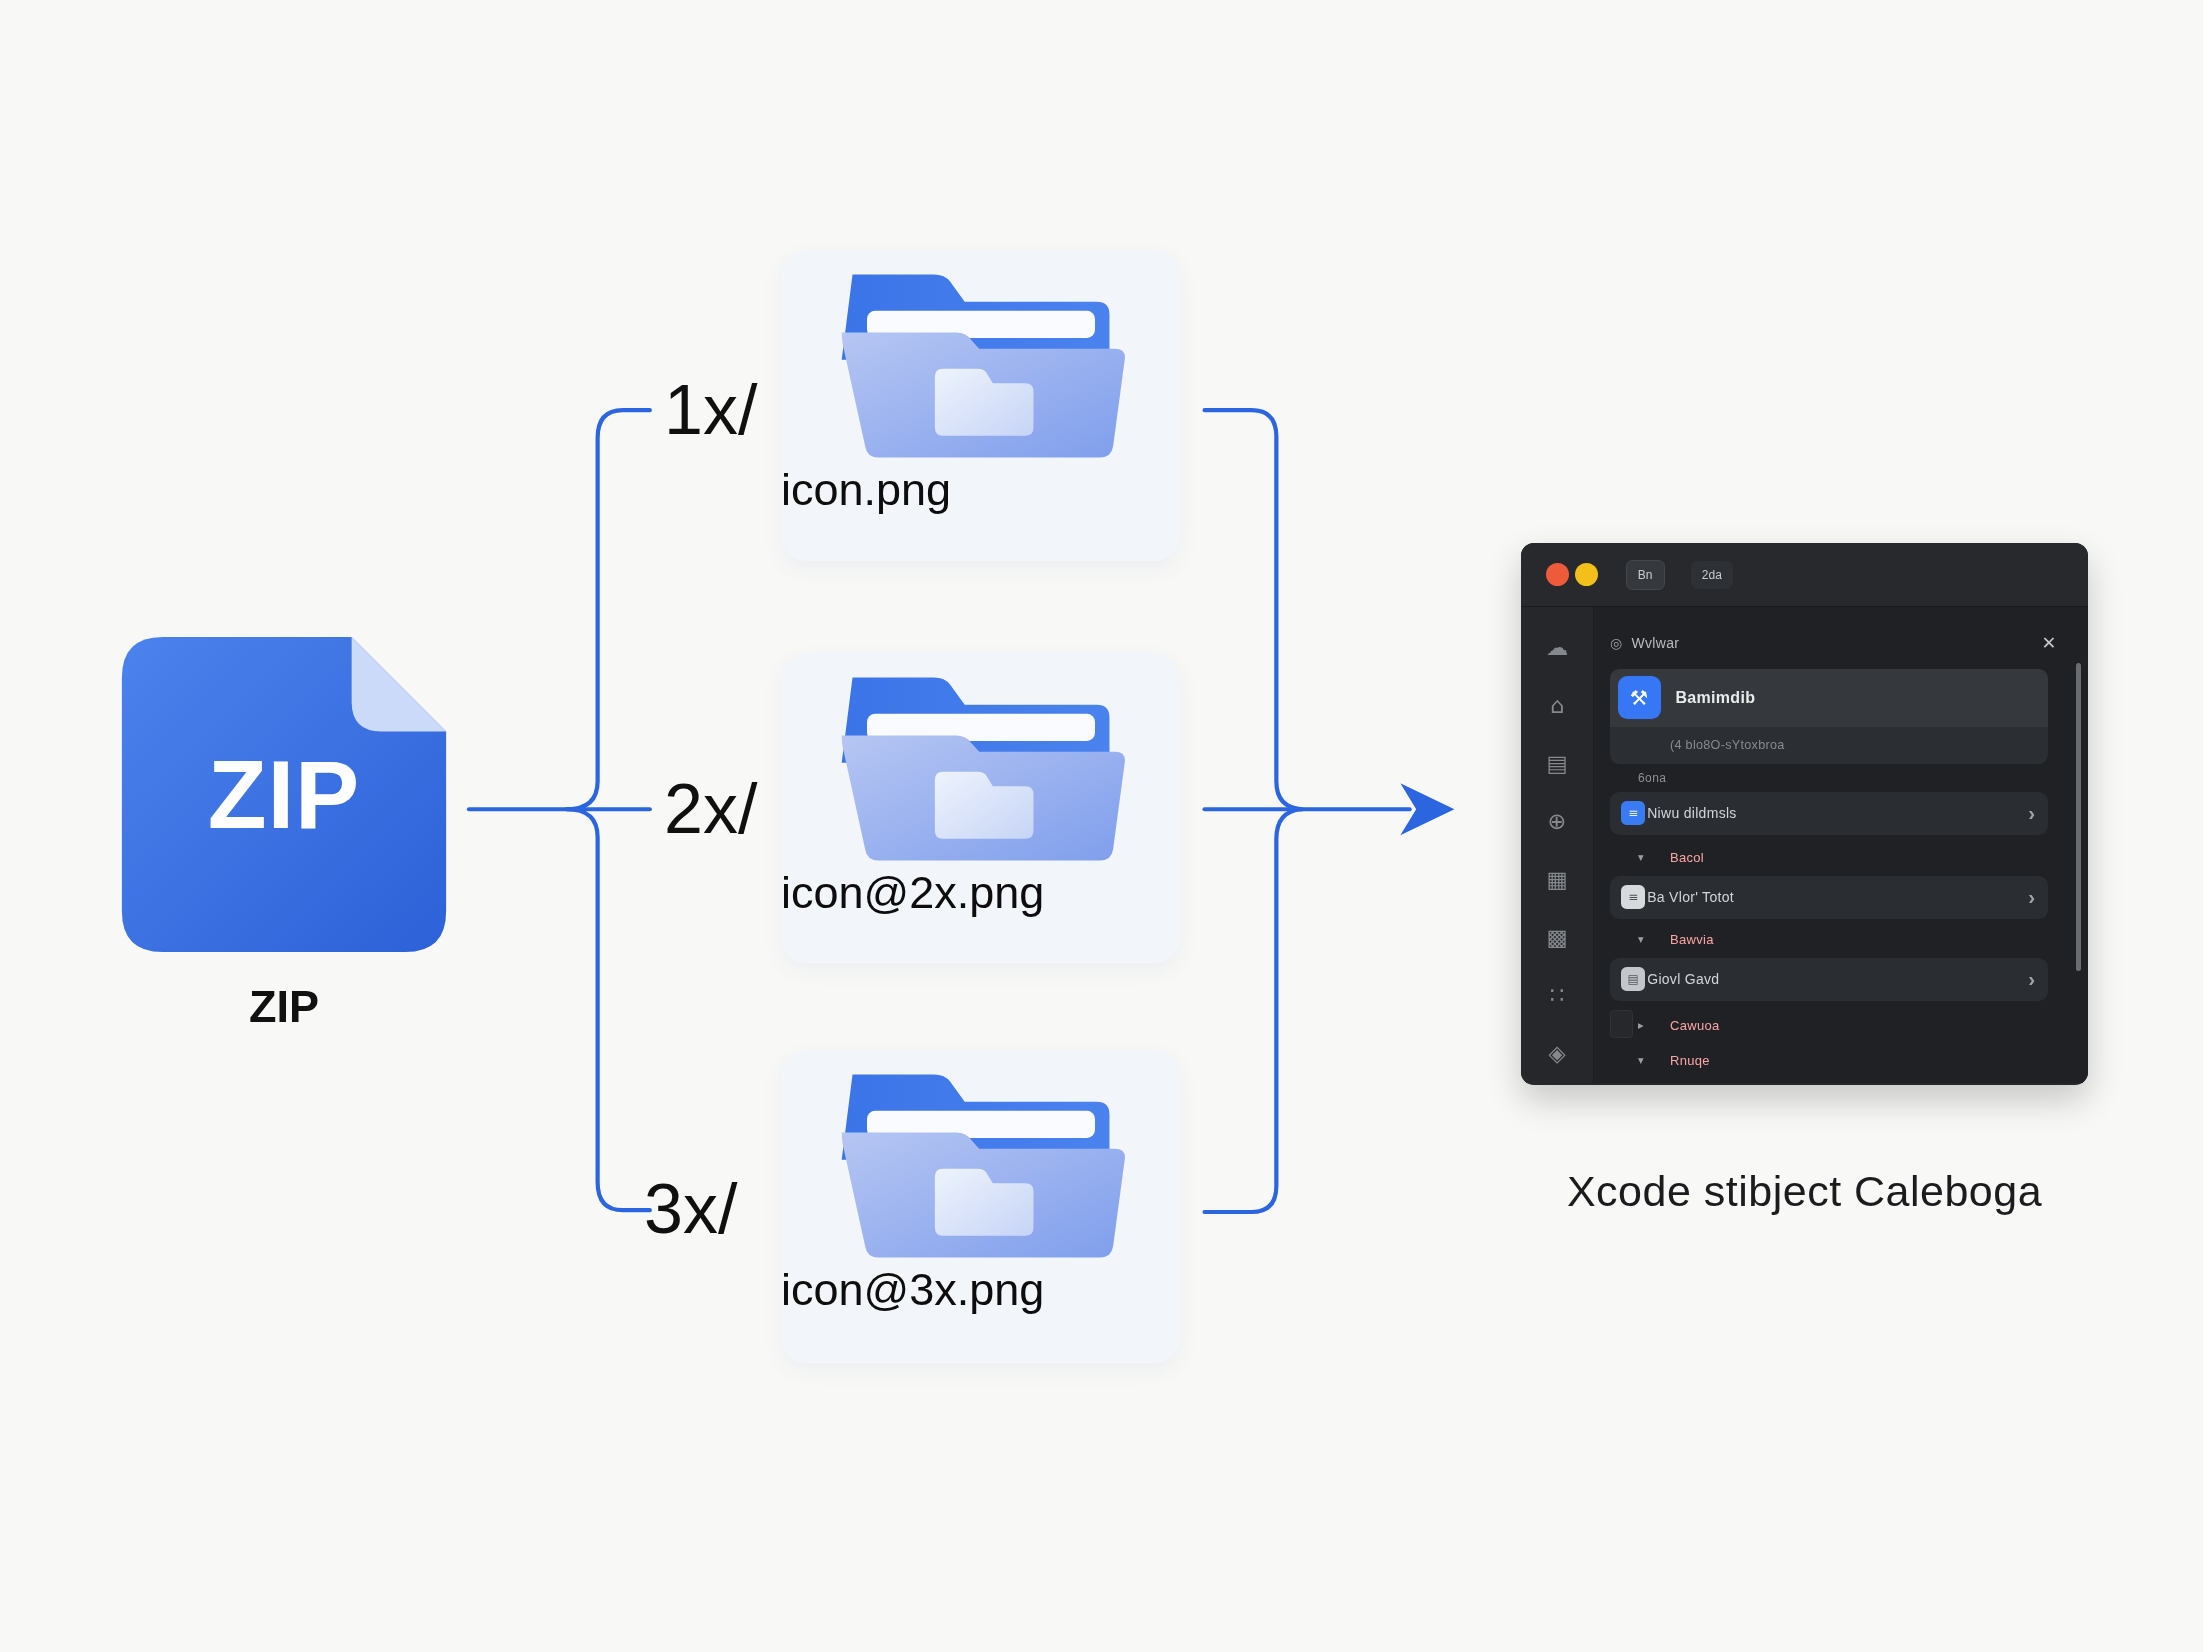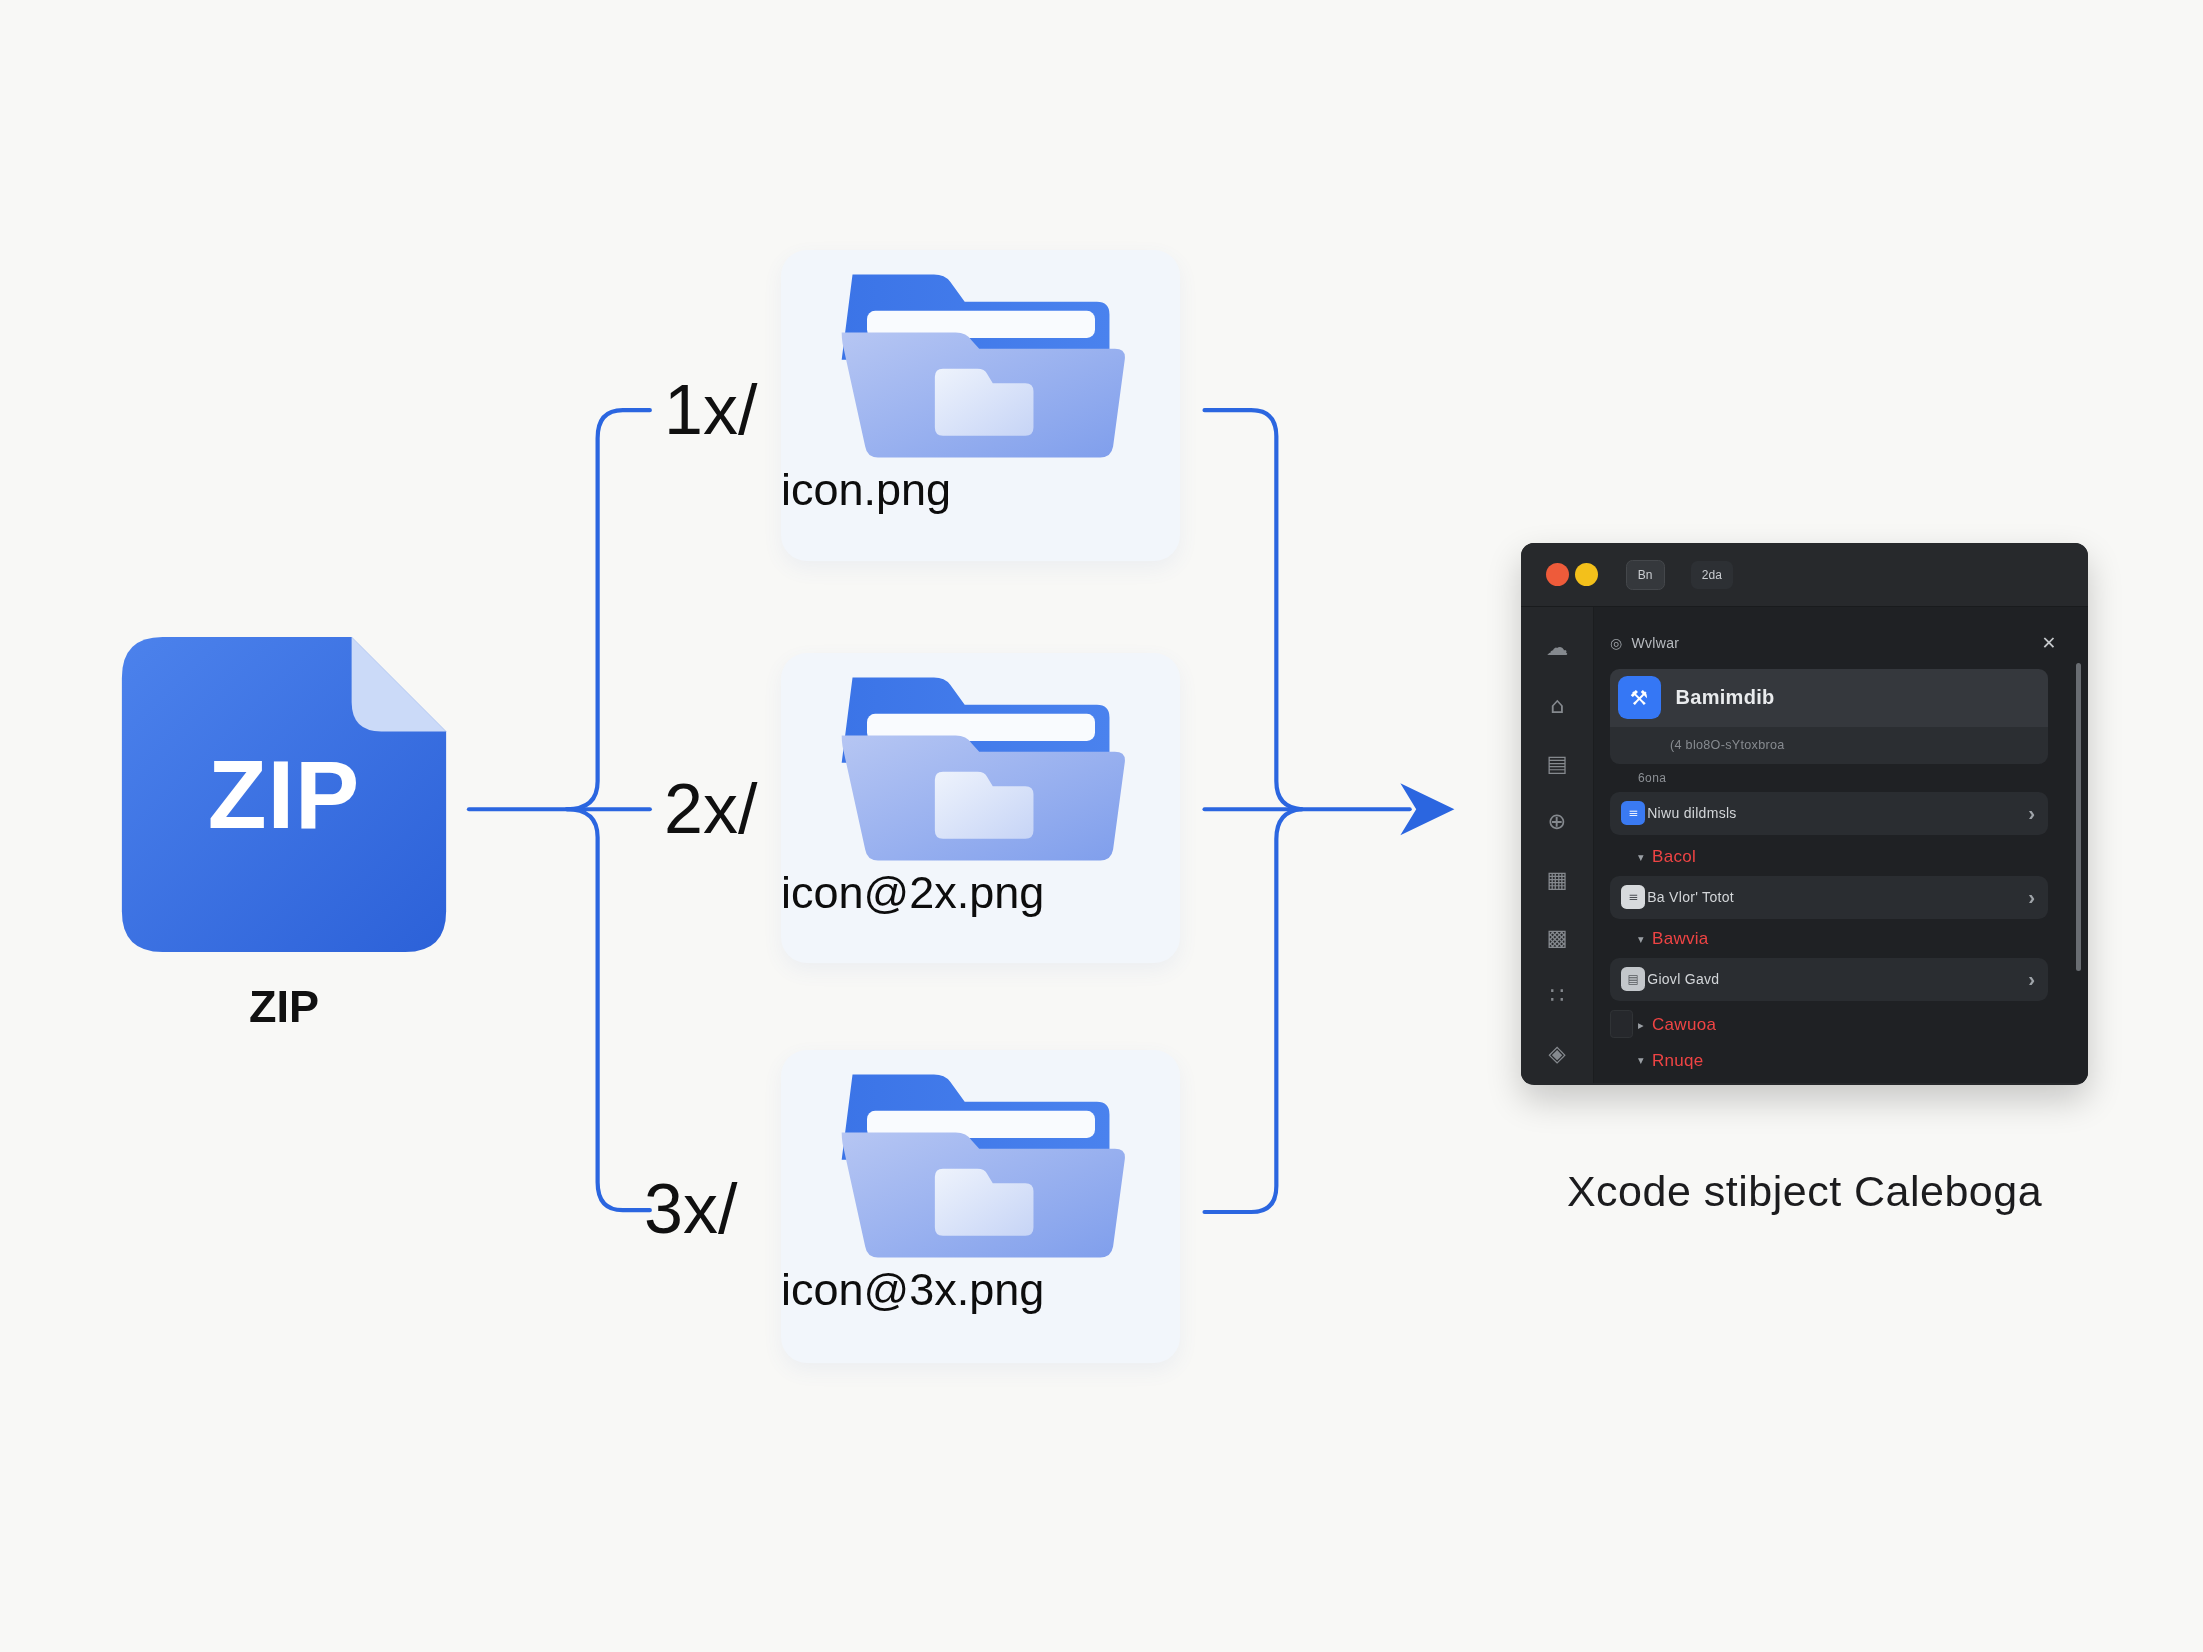--- a/index.html
+++ b/index.html
@@ -53,40 +53,40 @@
   .p-header{display:flex;align-items:center;height:30px;padding-right:13px;}
   .p-header .eye{font-family:"DejaVu Sans",sans-serif;font-size:14px;color:#9ba0a5;}
   .p-header .p-title{font-size:14px;color:#b8bcc0;margin-left:9.3px;letter-spacing:0.3px;}
   .p-header .close{margin-left:auto;font-family:"DejaVu Sans",sans-serif;
     font-size:17.7px;color:#c6c9cc;cursor:default;}
   .sel-block{width:438px;border-radius:9.3px;overflow:hidden;margin-top:11.2px;}
   .sel-top{height:58px;background:#35383d;display:flex;align-items:center;padding-left:7.5px;}
   .app-icon{width:43px;height:43px;border-radius:9.3px;background:#3577f5;
     display:flex;align-items:center;justify-content:center;
     font-family:"DejaVu Sans",sans-serif;font-size:20.5px;color:#fff;}
-  .sel-title{margin-left:15px;font-size:20px;font-weight:700;color:#e9ebed;letter-spacing:0.3px;}
+  .sel-title{margin-left:15px;font-size:16px;font-weight:700;color:#e9ebed;letter-spacing:0.3px;}
   .sel-sub{height:37px;background:#2b2e32;display:flex;align-items:center;padding-left:60px;
     font-size:12.6px;color:#878b90;letter-spacing:0.3px;}
   .section-label{margin:7.5px 0 0 28px;font-size:12px;color:#8c9095;height:17px;letter-spacing:0.4px;}
   .row{width:438px;height:43px;border-radius:9.3px;background:#2a2d31;
     display:flex;align-items:center;padding:0 13px 0 11.2px;box-sizing:border-box;}
   .row-icon{width:24px;height:24px;border-radius:5.6px;display:flex;align-items:center;justify-content:center;
     font-family:"DejaVu Sans",sans-serif;font-size:12px;}
   .ri-blue{background:#3a7af2;color:#eaf1ff;}
   .ri-light{background:#d7dadd;color:#4c5055;}
   .ri-gray{background:#c3c7cb;color:#55585c;}
   .row-label{margin-left:2px;font-size:14px;color:#d3d6d9;letter-spacing:0.3px;}
   .row-chevron{margin-left:auto;font-size:20.5px;line-height:18.6px;color:#9fa4a9;font-weight:700;}
   .group{position:relative;display:flex;align-items:center;padding-left:28px;height:18.6px;}
   .g-1{margin-top:13px;}
   .g-2{margin-top:11.2px;}
   .g-3{margin-top:15px;}
   .g-4{margin-top:17px;}
   .g-marker{font-family:"DejaVu Sans",sans-serif;font-size:11.2px;color:#9ba0a5;width:13px;}
-  .g-label{margin-left:1px;font-size:17px;color:#ef4444;letter-spacing:0.3px;}
+  .g-label{margin-left:19px;font-size:13px;color:#fca5a5;letter-spacing:0.3px;}
   .ghost-icon{position:absolute;left:0;top:-5.6px;width:20.5px;height:26px;border-radius:3.7px;
     border:1.9px solid #3a3d41;background:#2a2d31;opacity:.65;}
   .scrollbar{position:absolute;right:7.5px;top:56px;width:4.7px;height:308px;border-radius:2.8px;background:#696d72;}
 
   
   .caption{left:1520px;top:1167px;width:569px;text-align:center;
     font-size:43px;font-weight:400;color:#1c1c1e;letter-spacing:0.5px;}
 </style>
 </head>
 <body>

